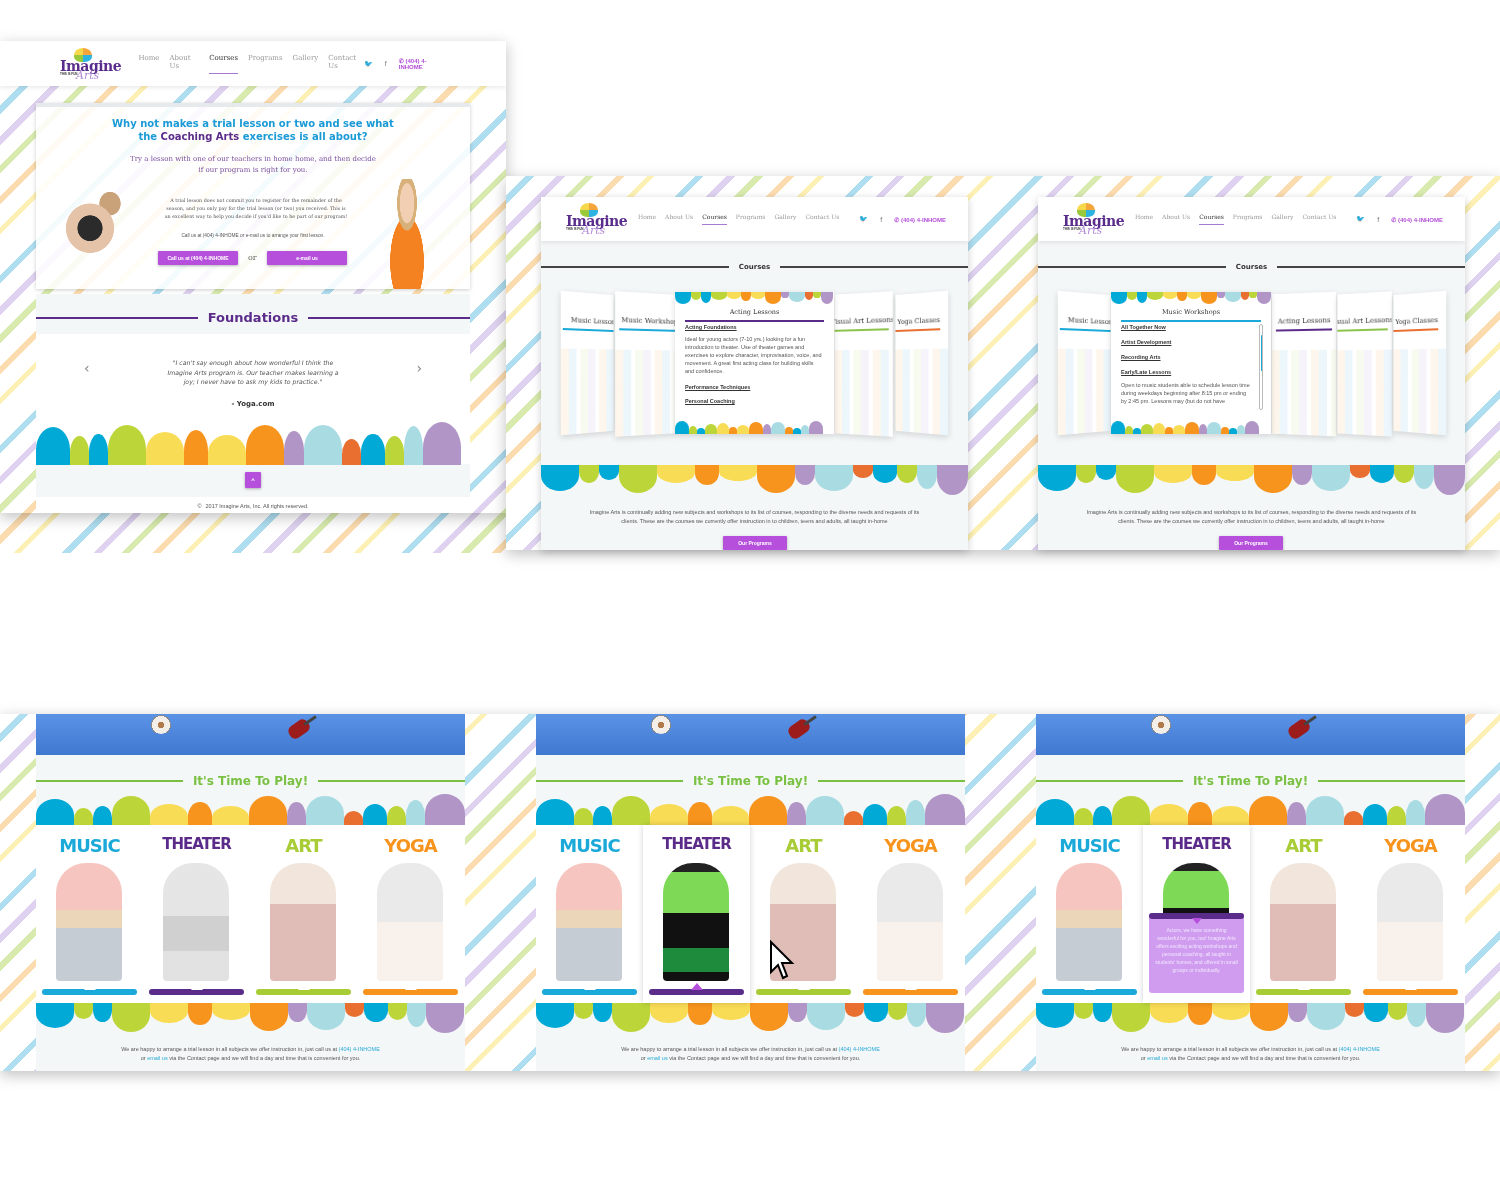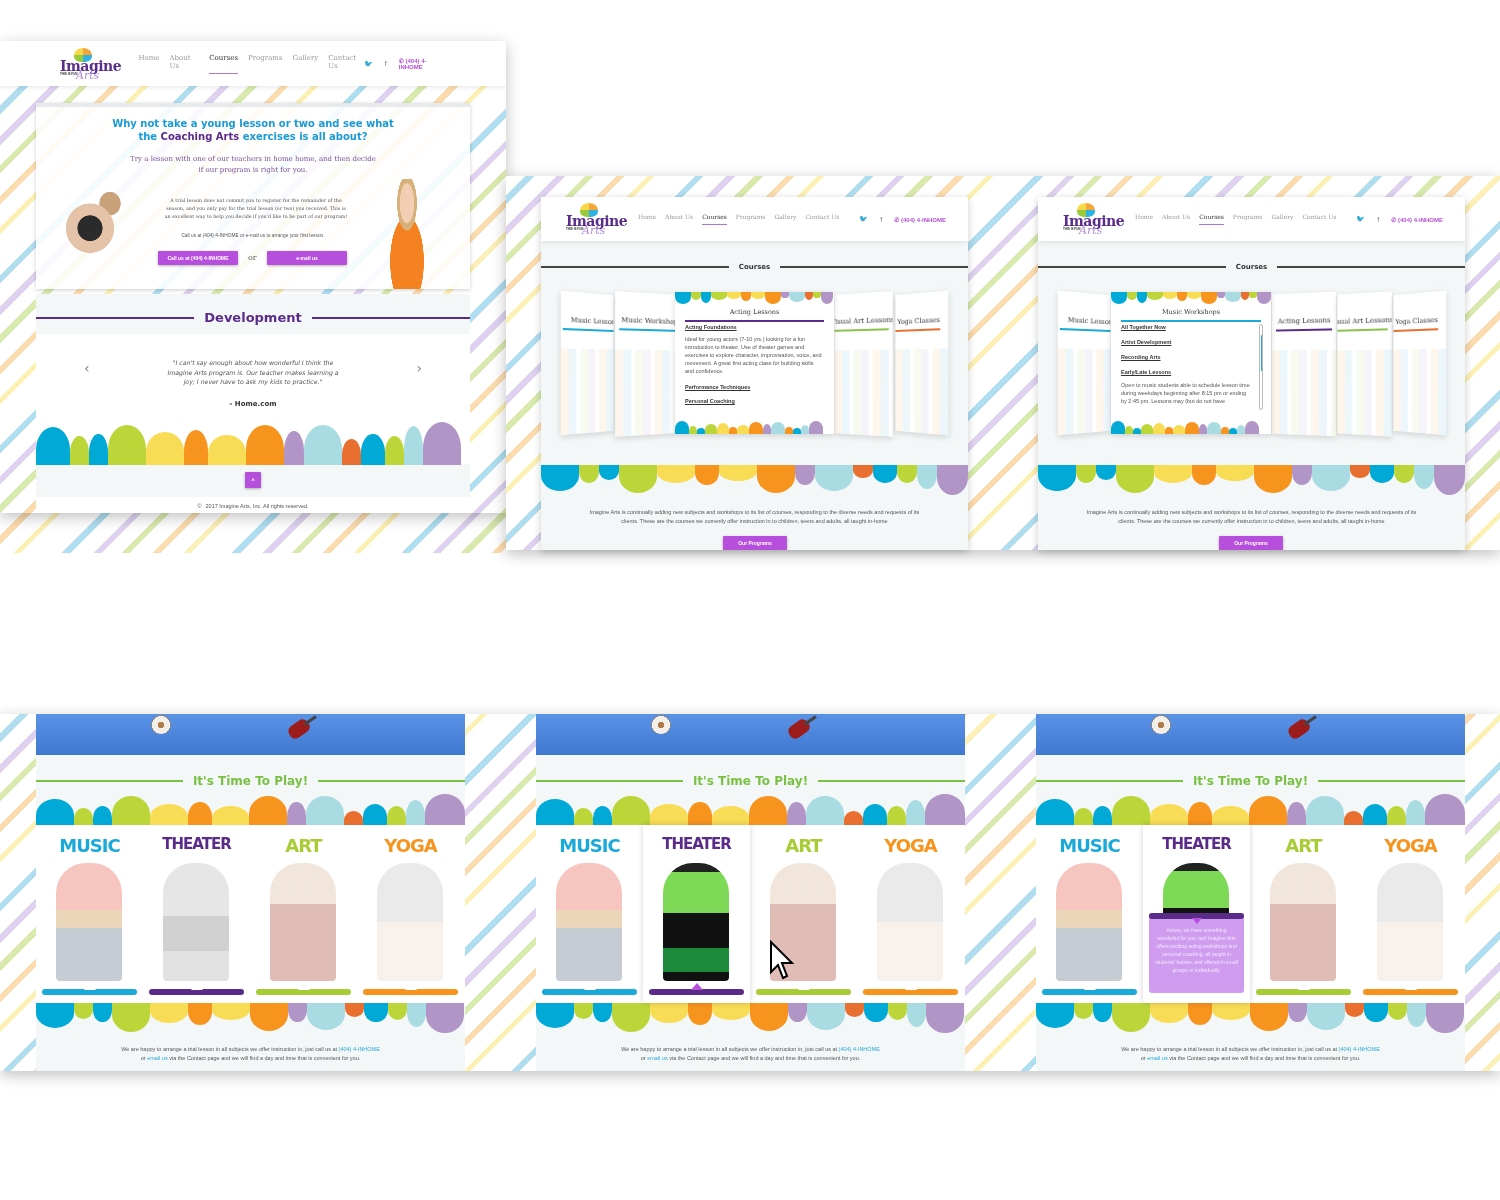--- a/index.html
+++ b/index.html
@@ -67,44 +67,44 @@
     <div class="soc">
       <span>🐦</span>
       <span>f</span>
       <span class="phone"><span>✆ </span><span>(404) 4-INHOME</span></span>
     </div>
   </div>
 
   <div style="position:absolute;left:36px;top:62px;width:434px;height:186px;background:rgba(255,255,255,.86);box-shadow:0 1px 4px rgba(0,0,0,.2);overflow:hidden">
     <div style="position:absolute;left:0;right:0;top:0;height:4px;background:#e6eaec"></div>
     <div style="position:absolute;left:60px;right:60px;top:14px;text-align:center;font:bold 10px 'DejaVu Sans',sans-serif;color:#1a9ad6;line-height:1.3">
-      <div>Why not take a young lesson or two and see what</div>
+      <div>Why not makes a trial lesson or two and see what</div>
       <div><span>the </span><span style="color:#5b2b8a">Coaching Arts</span><span> exercises is all about?</span></div>
     </div>
     <div style="position:absolute;left:92px;right:92px;top:51px;text-align:center;font:7px 'DejaVu Serif',serif;color:#7a4e9c;line-height:1.55">Try a lesson with one of our teachers in home home, and then decide if our program is right for you.</div>
     <div style="position:absolute;left:128px;right:122px;top:94px;text-align:center;font:4.8px 'DejaVu Serif',serif;color:#555;line-height:1.65">A trial lesson does not commit you to register for the remainder of the season, and you only pay for the trial lesson (or two) you received.  This is an excellent way to help you decide if you'd like to be part of our program!</div>
     <div style="position:absolute;left:100px;right:100px;top:130px;text-align:center;font:4.8px 'Liberation Sans',sans-serif;color:#555">Call us at (404) 4-INHOME or e-mail us to arrange your first lesson.</div>
     <div class="btn" style="position:absolute;left:122px;top:148px;width:80px;height:14px">Call us at (404) 4-INHOME</div>
     <div style="position:absolute;left:212px;top:150px;font:8px 'DejaVu Serif',serif;color:#666">or</div>
     <div class="btn" style="position:absolute;left:231px;top:148px;width:80px;height:14px">e-mail us</div>
     <div style="position:absolute;left:22px;top:76px;width:80px;height:82px;background:radial-gradient(ellipse at 40% 60%,#2b2b2b 0 18%,#e5c3a8 19% 35%,transparent 36%),radial-gradient(ellipse at 65% 30%,#caa27a 0 14%,transparent 15%)"></div>
     <div style="position:absolute;left:340px;top:76px;width:62px;height:110px;background:radial-gradient(ellipse at 50% 22%,#f2cfb2 0 16%,#d8b07a 17% 22%,transparent 23%),radial-gradient(ellipse at 50% 75%,#f58220 0 38%,transparent 39%)"></div>
   </div>
 
   <div style="position:absolute;left:36px;top:253px;width:434px;height:220px;background:#f4f7f8">
     <div class="sect-title" style="top:16px">
       <div class="ln" style="background:#5b2b8a"></div>
-      <div style="font:bold 13px 'DejaVu Sans',sans-serif;color:#5b2b8a">Development</div>
+      <div style="font:bold 13px 'DejaVu Sans',sans-serif;color:#5b2b8a">Foundations</div>
       <div class="ln" style="background:#5b2b8a"></div>
     </div>
     <div style="position:absolute;left:0;right:0;top:40px;height:130px;background:#fff">
       <div style="position:absolute;left:48px;top:26px;font:14px 'DejaVu Sans',sans-serif;color:#888">‹</div>
       <div style="position:absolute;right:48px;top:26px;font:14px 'DejaVu Sans',sans-serif;color:#888">›</div>
       <div style="position:absolute;left:126px;right:126px;top:24px;text-align:center;font:italic 6.2px 'DejaVu Sans',sans-serif;color:#555;line-height:1.55">"I can't say enough about how wonderful I think the Imagine Arts program is. Our teacher makes learning a joy; I never have to ask my kids to practice."</div>
-      <div style="position:absolute;left:0;right:0;top:66px;text-align:center;font:bold 7px 'DejaVu Sans',sans-serif;color:#333">- Home.com</div>
+      <div style="position:absolute;left:0;right:0;top:66px;text-align:center;font:bold 7px 'DejaVu Sans',sans-serif;color:#333">- Yoga.com</div>
     </div>
     <div class="arches" style="top:124px;height:47px">
       <i style="width:34px;height:38px;background:#00a9d6"></i>
         <i style="width:19px;height:29px;background:#bcd63a"></i>
         <i style="width:19px;height:31px;background:#00a9d6"></i>
         <i style="width:38px;height:40px;background:#bcd63a"></i>
         <i style="width:38px;height:33px;background:#f9dc55"></i>
         <i style="width:24px;height:35px;background:#f7941d"></i>
         <i style="width:38px;height:30px;background:#f9dc55"></i>
         <i style="width:38px;height:40px;background:#f7941d"></i>

